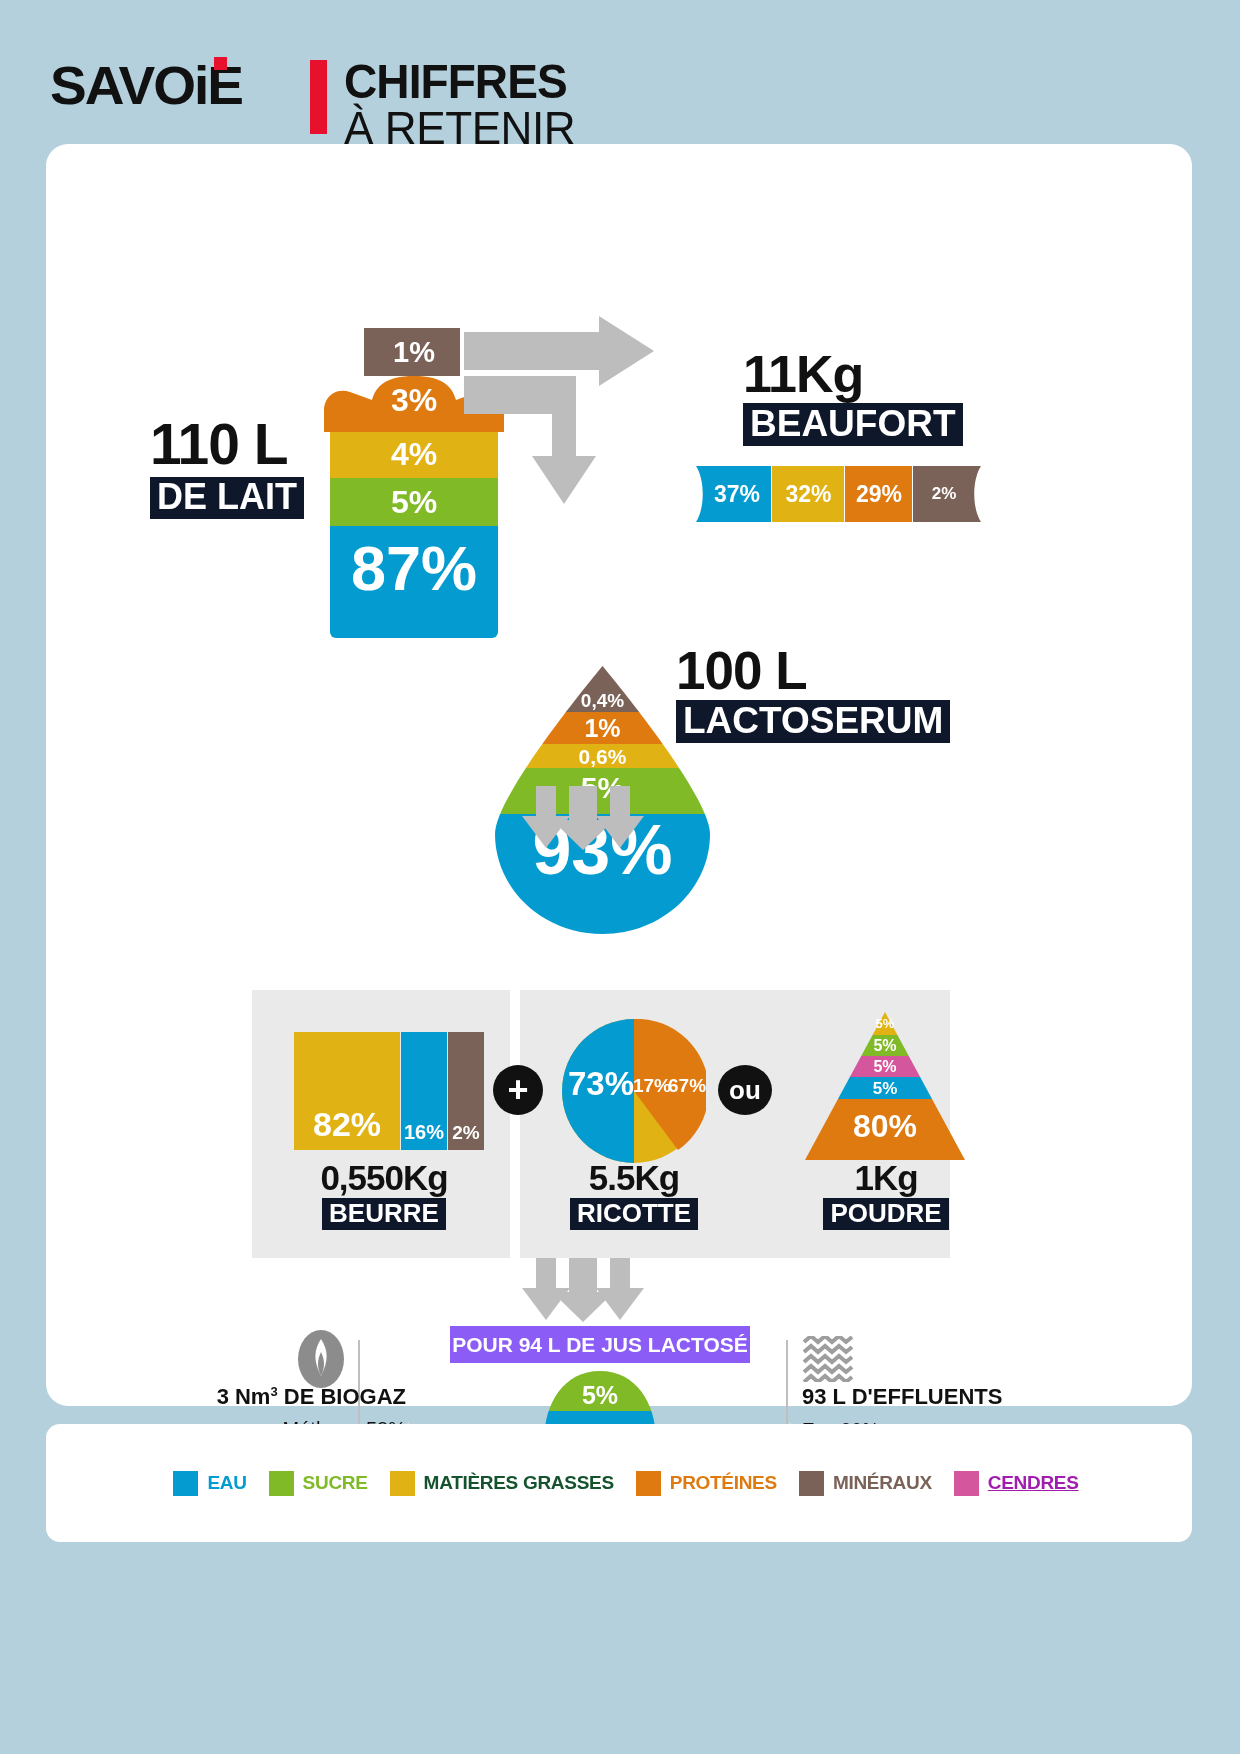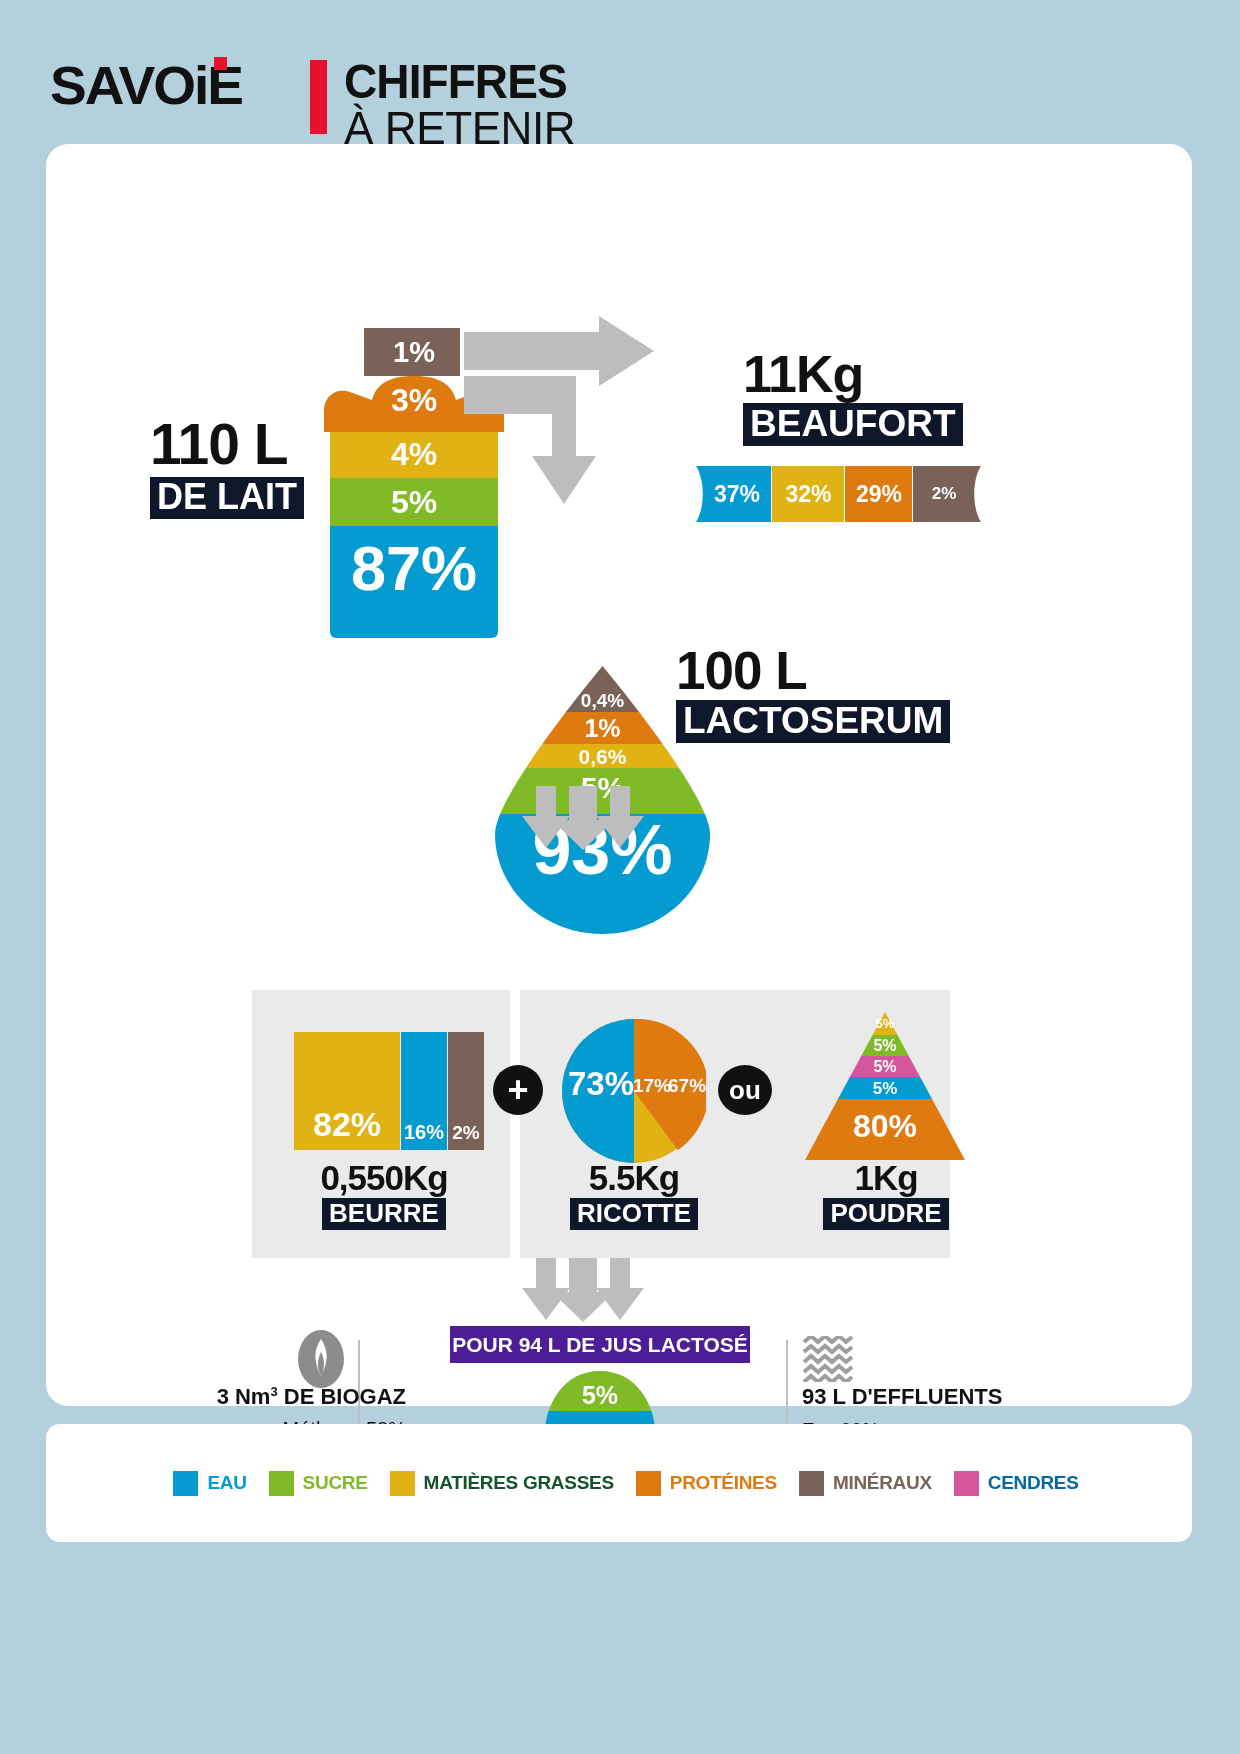--- a/index.html
+++ b/index.html
@@ -120,21 +120,21 @@
 
   #pyramid { position:absolute; left:759px; top:868px; width:160px; height:148px; }
   .py-t { position:absolute; width:100%; text-align:center; color:#fff; font-weight:bold; }
 
   .prod-lbl { position:absolute; text-align:center; }
   .prod-lbl .big-num { font-size:35px; }
   .prod-lbl .blk { font-size:26px; margin-top:3px; }
 
   
   #banner { position:absolute; left:404px; top:1182px; width:300px; height:37px;
-            background:#4c1d95; color:#fff; font-weight:bold; font-size:21px;
+            background:#8b5cf6; color:#fff; font-weight:bold; font-size:21px;
             display:flex; align-items:center; justify-content:center; letter-spacing:0px; }
   #bulb { position:absolute; left:490px; top:1225px; width:128px; height:160px; }
   .bulb-t { position:absolute; width:100%; text-align:center; color:#fff; font-weight:bold; }
   .b-5  { top:12px; font-size:25px; }
   .b-95 { top:46px; font-size:56px; }
 
   #biogaz { position:absolute; left:140px; top:1240px; width:220px; text-align:right; }
   #biogaz .hd { font-weight:bold; font-size:22px; color:#111; }
   #biogaz .ln { font-size:20px; color:#111; margin-top:2px; }
   .vline { position:absolute; background:#bfbfbf; width:2px; }
@@ -411,15 +411,15 @@
   <div class="lg-item">
     <div class="lg-sw" style="background:#df7a10;"></div>
     <div class="lg-tx" style="color:#df7a10;">PROTÉINES</div>
   </div>
   <div class="lg-item">
     <div class="lg-sw" style="background:#7b6259;"></div>
     <div class="lg-tx" style="color:#7b6259;">MINÉRAUX</div>
   </div>
   <div class="lg-item">
     <div class="lg-sw" style="background:#d4569c;"></div>
-    <div class="lg-tx" style="color:#0369a1;">CENDRES</div>
+    <div class="lg-tx" style="color:#a21caf;text-decoration:underline;">CENDRES</div>
   </div>
 </div>
 
 </body></html>

